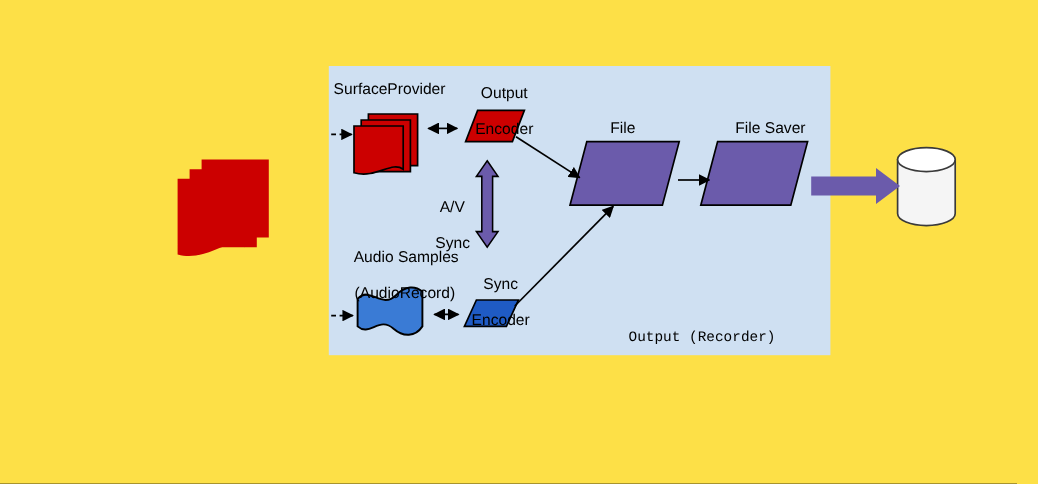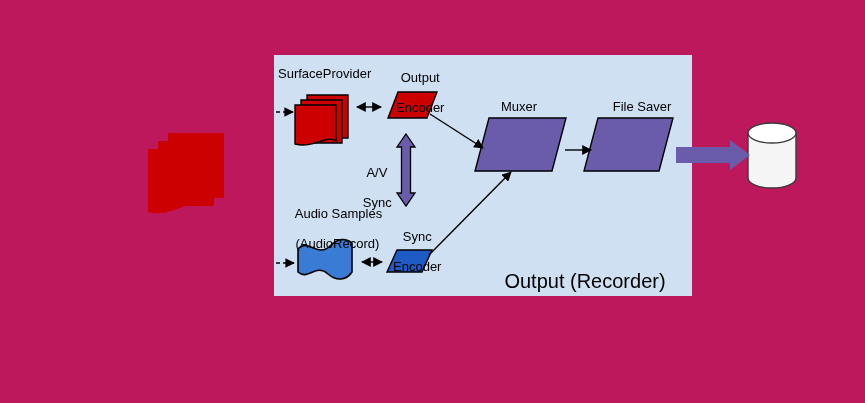--- a/index.html
+++ b/index.html
@@ -10,43 +10,44 @@
   body {
     width: 865px;
     height: 403px;
     overflow: hidden;
     font-family: "Liberation Sans", sans-serif;
   }
   #diagram-root {
     position: relative;
     width: 865px;
     height: 403px;
-    background: #be185d;
+    background: #fde047;
   }
   #diagram-svg {
     position: absolute;
     left: 0;
     top: 0;
     width: 865px;
     height: 403px;
     display: block;
   }
   .lbl {
     position: absolute;
     color: #000000;
     font-family: "Liberation Sans", sans-serif;
     font-size: 13px;
     line-height: 15px;
     text-align: center;
     white-space: pre;
     letter-spacing: 0px;
   }
   .lbl-big {
-    font-size: 20px;
+    font-size: 12px;
     line-height: 19px;
+    font-family: Liberation Mono, monospace;
   }
 </style>
 </head>
 <body>
 
 <div id="diagram-root">
 
   <svg id="diagram-svg" viewBox="0 0 865 403" xmlns="http://www.w3.org/2000/svg">
     <defs>
       <marker id="arrow-end" viewBox="0 0 10 10" refX="9" refY="5" markerWidth="7" markerHeight="7" orient="auto-start-reverse">
@@ -147,19 +148,19 @@
   <div class="lbl" style="left:345px; top:150px; width:50px;">
     <span>A/V</span><br>
     <span>Sync</span>
   </div>
 
   <div class="lbl" style="left:375px; top:214px; width:70px;">
     <span>Sync</span><br>
     <span>Encoder</span>
   </div>
 
-  <div class="lbl" style="left:483px; top:99px; width:72px;">Muxer</div>
+  <div class="lbl" style="left:483px; top:99px; width:72px;">File</div>
 
   <div class="lbl" style="left:605px; top:99px; width:74px;">File Saver</div>
 
   <div class="lbl lbl-big" style="left:500px; top:272px; width:170px;">Output (Recorder)</div>
 
 </div>
 
 </body></html>

